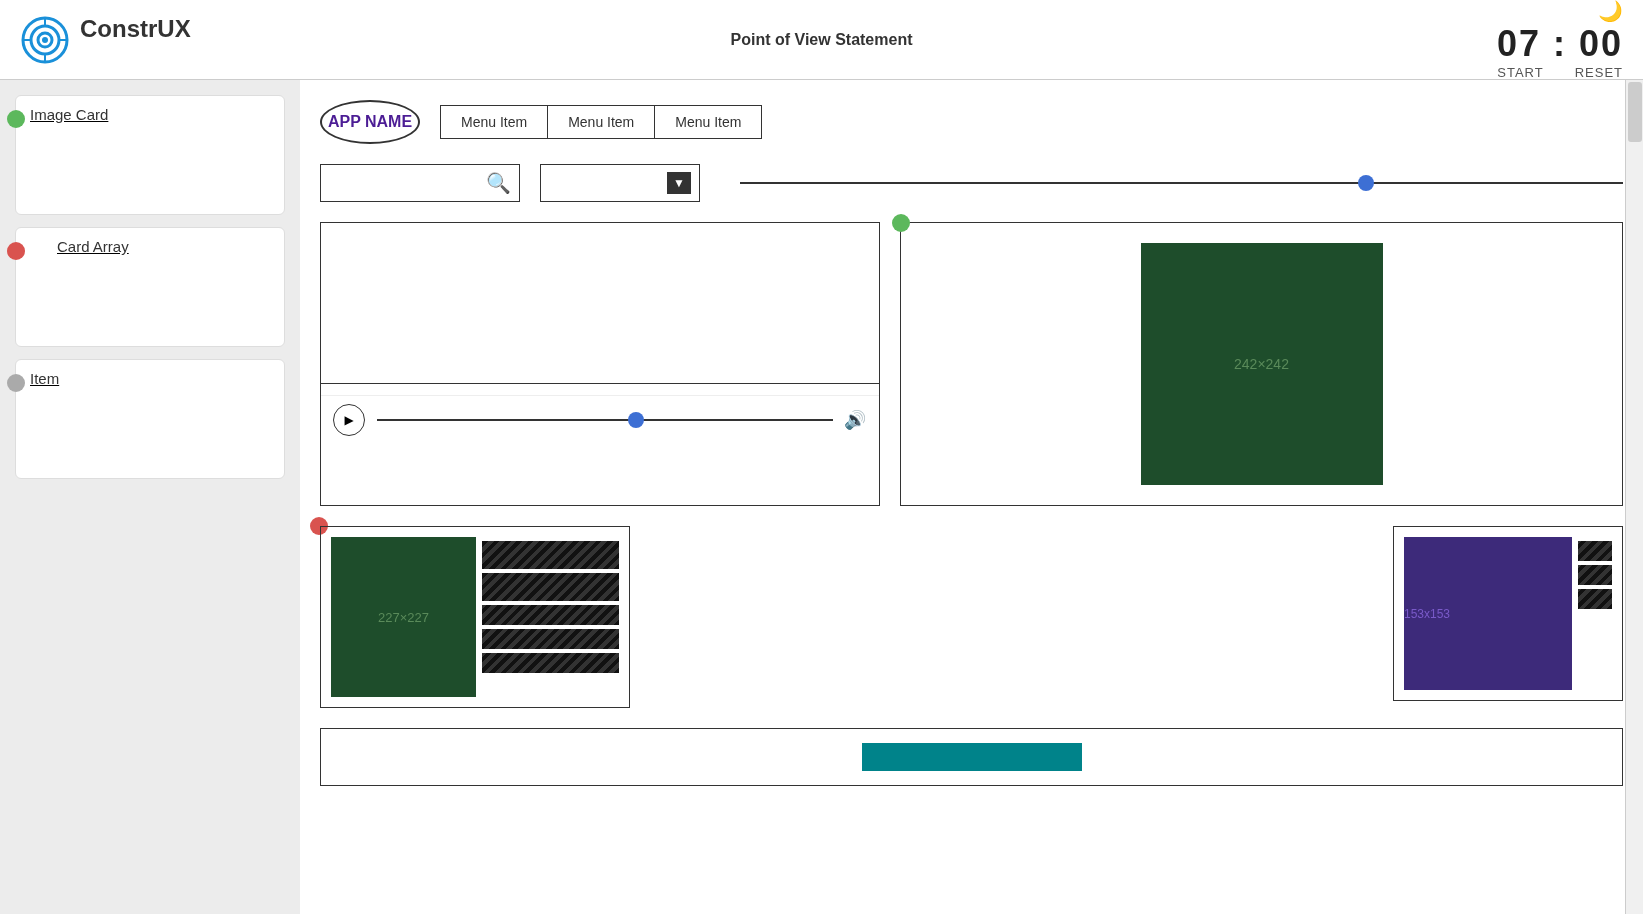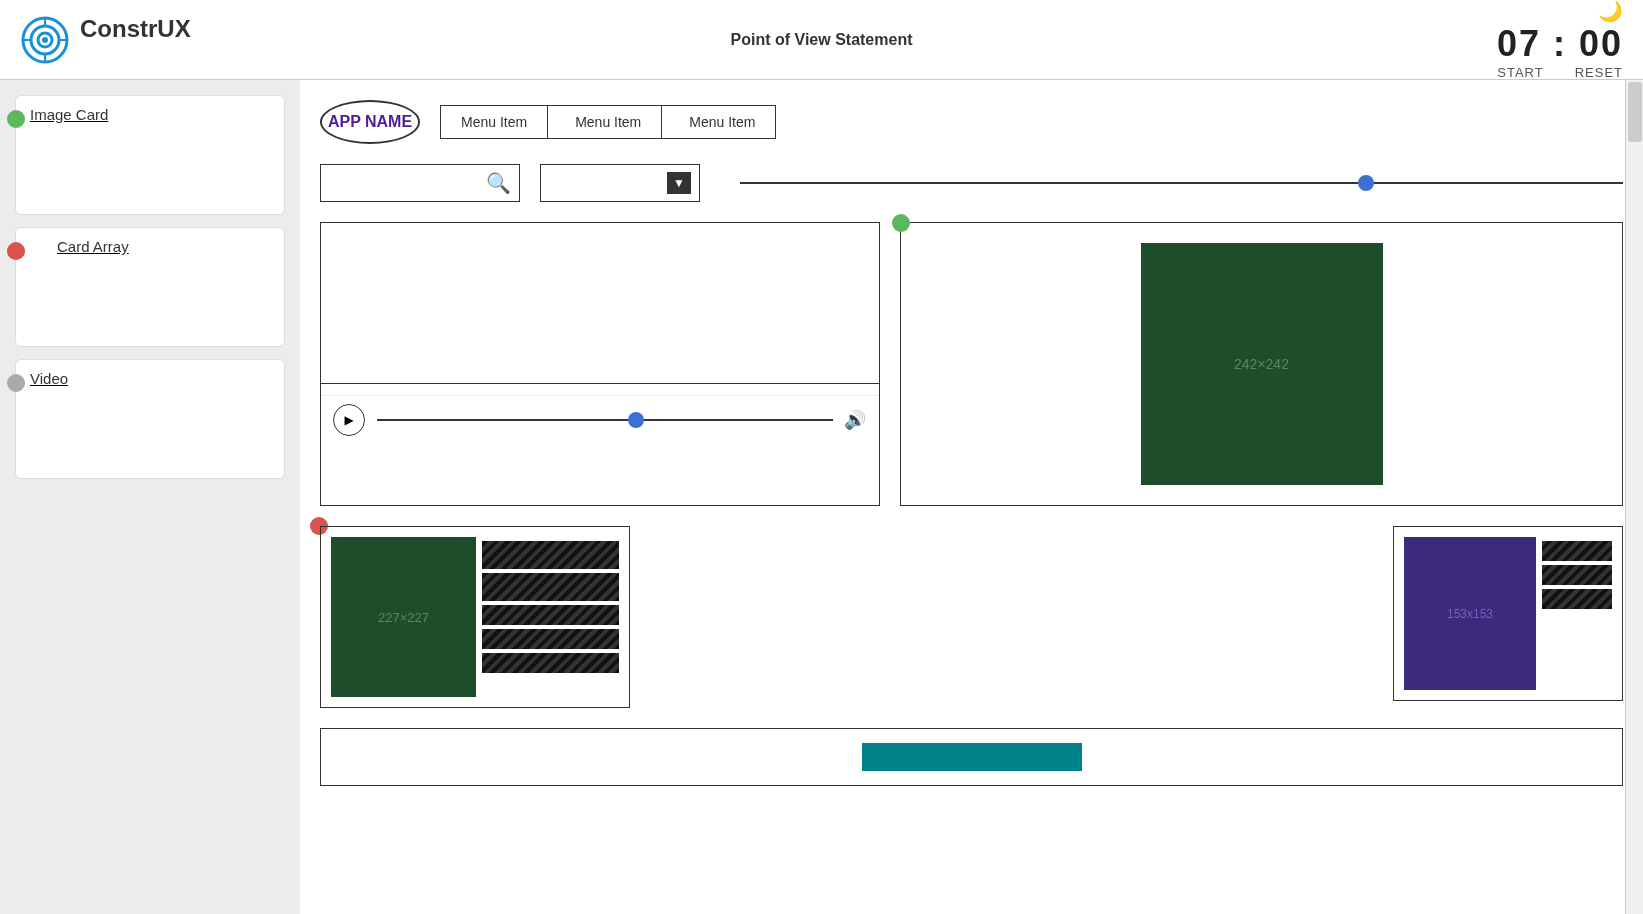--- a/index.html
+++ b/index.html
@@ -50,21 +50,21 @@
     
     .app-nav {
       display: flex; align-items: center; gap: 20px; margin-bottom: 20px;
     }
     .app-name-badge {
       border: 2px solid #333; border-radius: 50%; width: 100px; height: 44px;
       display: flex; align-items: center; justify-content: center;
       font-size: 16px; font-weight: bold; color: #4c1d95;
     }
     .nav-menu {
-      display: flex; gap: 7px; border: 1.5px solid #333; justify-content: space-between;
+      display: flex; gap: 0; border: 1.5px solid #333; justify-content: space-between;
     }
     .nav-menu-item {
       padding: 8px 20px; font-size: 14px; color: #333; cursor: pointer;
       border-right: 1px solid #333;
     }
     .nav-menu-item:last-child { border-right: none; }
 
     
     .controls-row {
       display: flex; align-items: center; gap: 20px; margin-bottom: 20px;
@@ -157,22 +157,22 @@
       );
     }
     .stripe-sm { height: 20px; }
 
     
     .card-array-medium {
       border: 1.5px solid #333; padding: 10px; display: flex; gap: 6px;
       width: 230px;
     }
     .card-img-purple {
-      background: #3d2a7a; width: 132px; height: 153px; flex-shrink: 0;
-      display: flex; align-items: center; justify-content: center;
+      background: #3d2a7a; width: 168px; height: 153px; flex-shrink: 0;
+      display: flex; align-items: center; 
       color: #7a5ac9; font-size: 12px;
     }
     .card-text-stripes-sm {
       flex: 1; display: flex; flex-direction: column; gap: 4px; padding-top: 4px;
     }
 
     
     .bottom-bar {
       border: 1.5px solid #333; padding: 14px; margin-bottom: 10px;
       display: flex; justify-content: center;
@@ -224,21 +224,21 @@
   <div class="sidebar-item" style="position:relative;">
     <div class="sidebar-item-dot" style="background:#5cb85c;"></div>
     <span class="sidebar-item-label">Image Card</span>
   </div>
   <div class="sidebar-item" style="position:relative;padding-left:41px;">
     <div class="sidebar-item-dot" style="background:#d9534f;"></div>
     <span class="sidebar-item-label">Card Array</span>
   </div>
   <div class="sidebar-item" style="position:relative;">
     <div class="sidebar-item-dot" style="background:#aaaaaa;"></div>
-    <span class="sidebar-item-label">Video</span>
+    <span class="sidebar-item-label">Item</span>
   </div>
 </div>
 
 <div class="main-canvas">
   <div class="canvas-inner">
 
     <div class="app-nav">
       <div class="app-name-badge">APP NAME</div>
       <div class="nav-menu">
         <div class="nav-menu-item">Menu Item</div>

